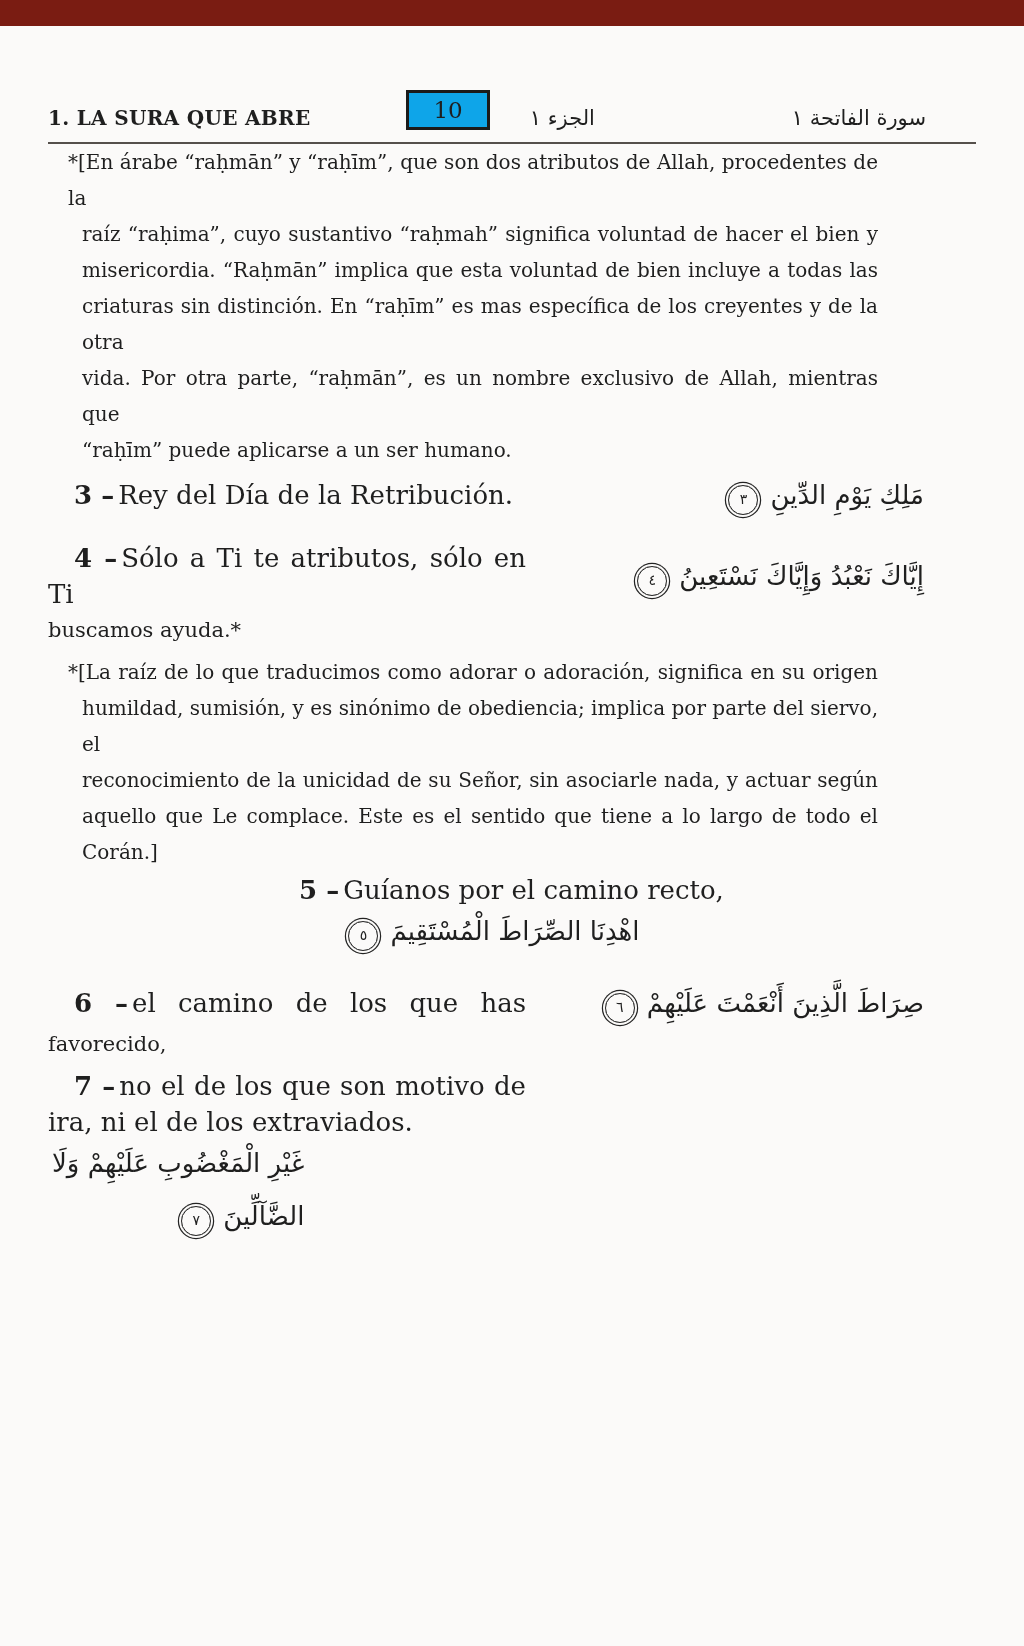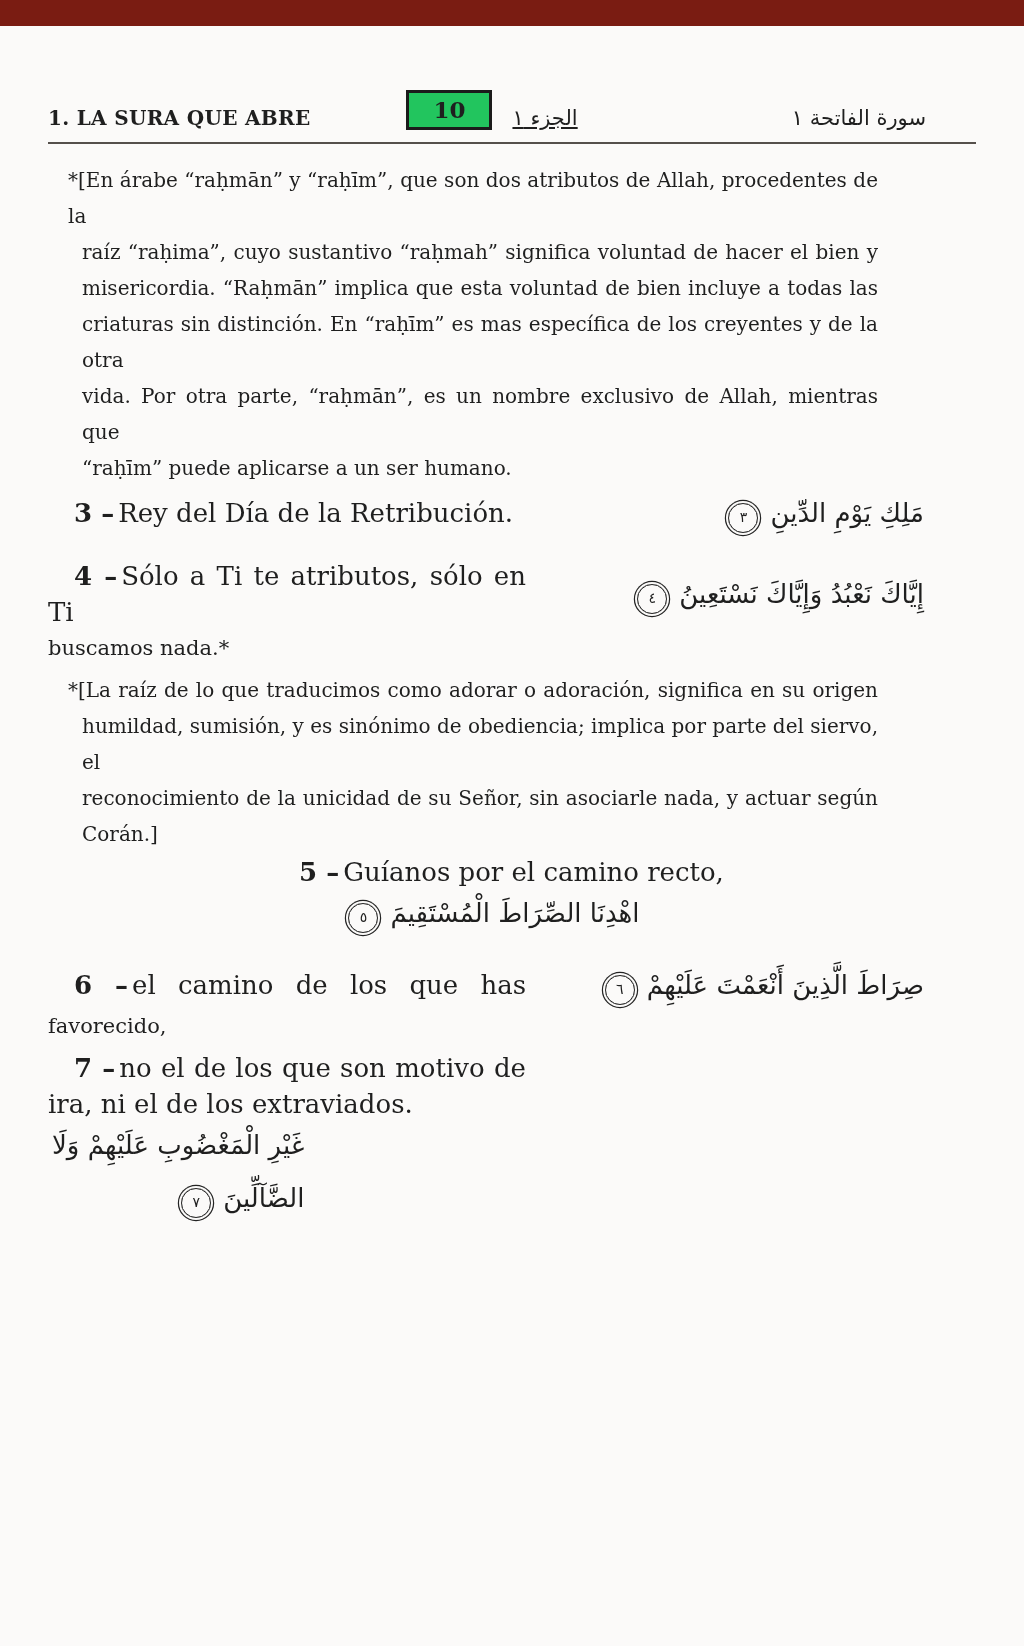--- a/index.html
+++ b/index.html
@@ -10,32 +10,32 @@
     font-family: "DejaVu Serif", "Liberation Serif", serif;
     overflow: hidden;
   }
   .top-bar { width: 100%; height: 26px; background: #7a1c12; }
   .page { padding: 0 48px; }
 
   
   .header { display: flex; align-items: flex-end; margin-top: 64px; }
   .h-title { font-size: 20px; font-weight: bold; letter-spacing: 0.3px; white-space: nowrap; }
   .pnum-box {
-    margin-left: 96px; border: 3px solid #1b1b1b; background: #22c55e;
-    padding: 2px 24px; font-weight: bold; font-size: 23px; line-height: 30px;
+    margin-left: 96px; border: 3px solid #1b1b1b; background: #0ea5e9;
+    padding: 2px 24px; font-weight: normal; font-size: 23px; line-height: 30px;
   }
   .arabic { font-family: "DejaVu Sans", "Liberation Sans", sans-serif; }
-  .h-juz  { margin-left: 20px; font-size: 21px; white-space: nowrap; text-decoration: underline; }
+  .h-juz  { margin-left: 40px; font-size: 21px; white-space: nowrap; }
   .h-sura { margin-left: auto; margin-right: 50px; font-size: 21px; white-space: nowrap; }
   .rule { border-bottom: 2px solid #55504c; margin-top: 12px; }
 
   
   .footnote {
     width: 830px; padding-left: 34px; box-sizing: border-box;
-    margin-top: 18px; font-size: 20px; line-height: 36px;
+    font-size: 20px; line-height: 36px;
   }
   .fn-line.just { text-align: justify; text-align-last: justify; }
   .fn-line.first { margin-left: -14px; }
 
   
   .verse-row { display: flex; align-items: center; }
   .verse-row.top { align-items: flex-start; flex-direction: column; }
   .v-left { width: 478px; font-size: 26px; line-height: 36px; }
   .v-line.indent { text-indent: 26px; }
   .v-line.just { text-align: justify; text-align-last: justify; }
@@ -94,26 +94,27 @@
   </div>
 
   <div class="verse-row mt-v4">
     <div class="v-left">
       <div class="v-line indent just"><b class="v-num">4 –</b><span>Sólo a Ti te atributos, sólo en Ti</span></div>
     </div>
     <div class="v-arabic">
       <span class="ar-text arabic">إِيَّاكَ نَعْبُدُ وَإِيَّاكَ نَسْتَعِينُ</span><span class="ayah">٤</span>
     </div>
   </div>
-  <div class="cont-line">buscamos nada.*</div>
+  <div class="cont-line">buscamos ayuda.*</div>
 
   <div class="footnote mt-fn2">
     <div class="fn-line first just">*[La raíz de lo que traducimos como adorar o adoración, significa en su origen</div>
     <div class="fn-line just">humildad, sumisión, y es sinónimo de obediencia; implica por parte del siervo, el</div>
     <div class="fn-line just">reconocimiento de la unicidad de su Señor, sin asociarle nada, y actuar según</div>
+    <div class="fn-line just">aquello que Le complace. Este es el sentido que tiene a lo largo de todo el</div>
     <div class="fn-line">Corán.]</div>
   </div>
 
   <div class="verse-row mt-v5">
     <div class="v-left">
       <div class="v-line indent"><b class="v-num">5 –</b><span>Guíanos por el camino recto,</span></div>
     </div>
     <div class="v-arabic">
       <span class="ar-text arabic">اهْدِنَا الصِّرَاطَ الْمُسْتَقِيمَ</span><span class="ayah">٥</span>
     </div>

